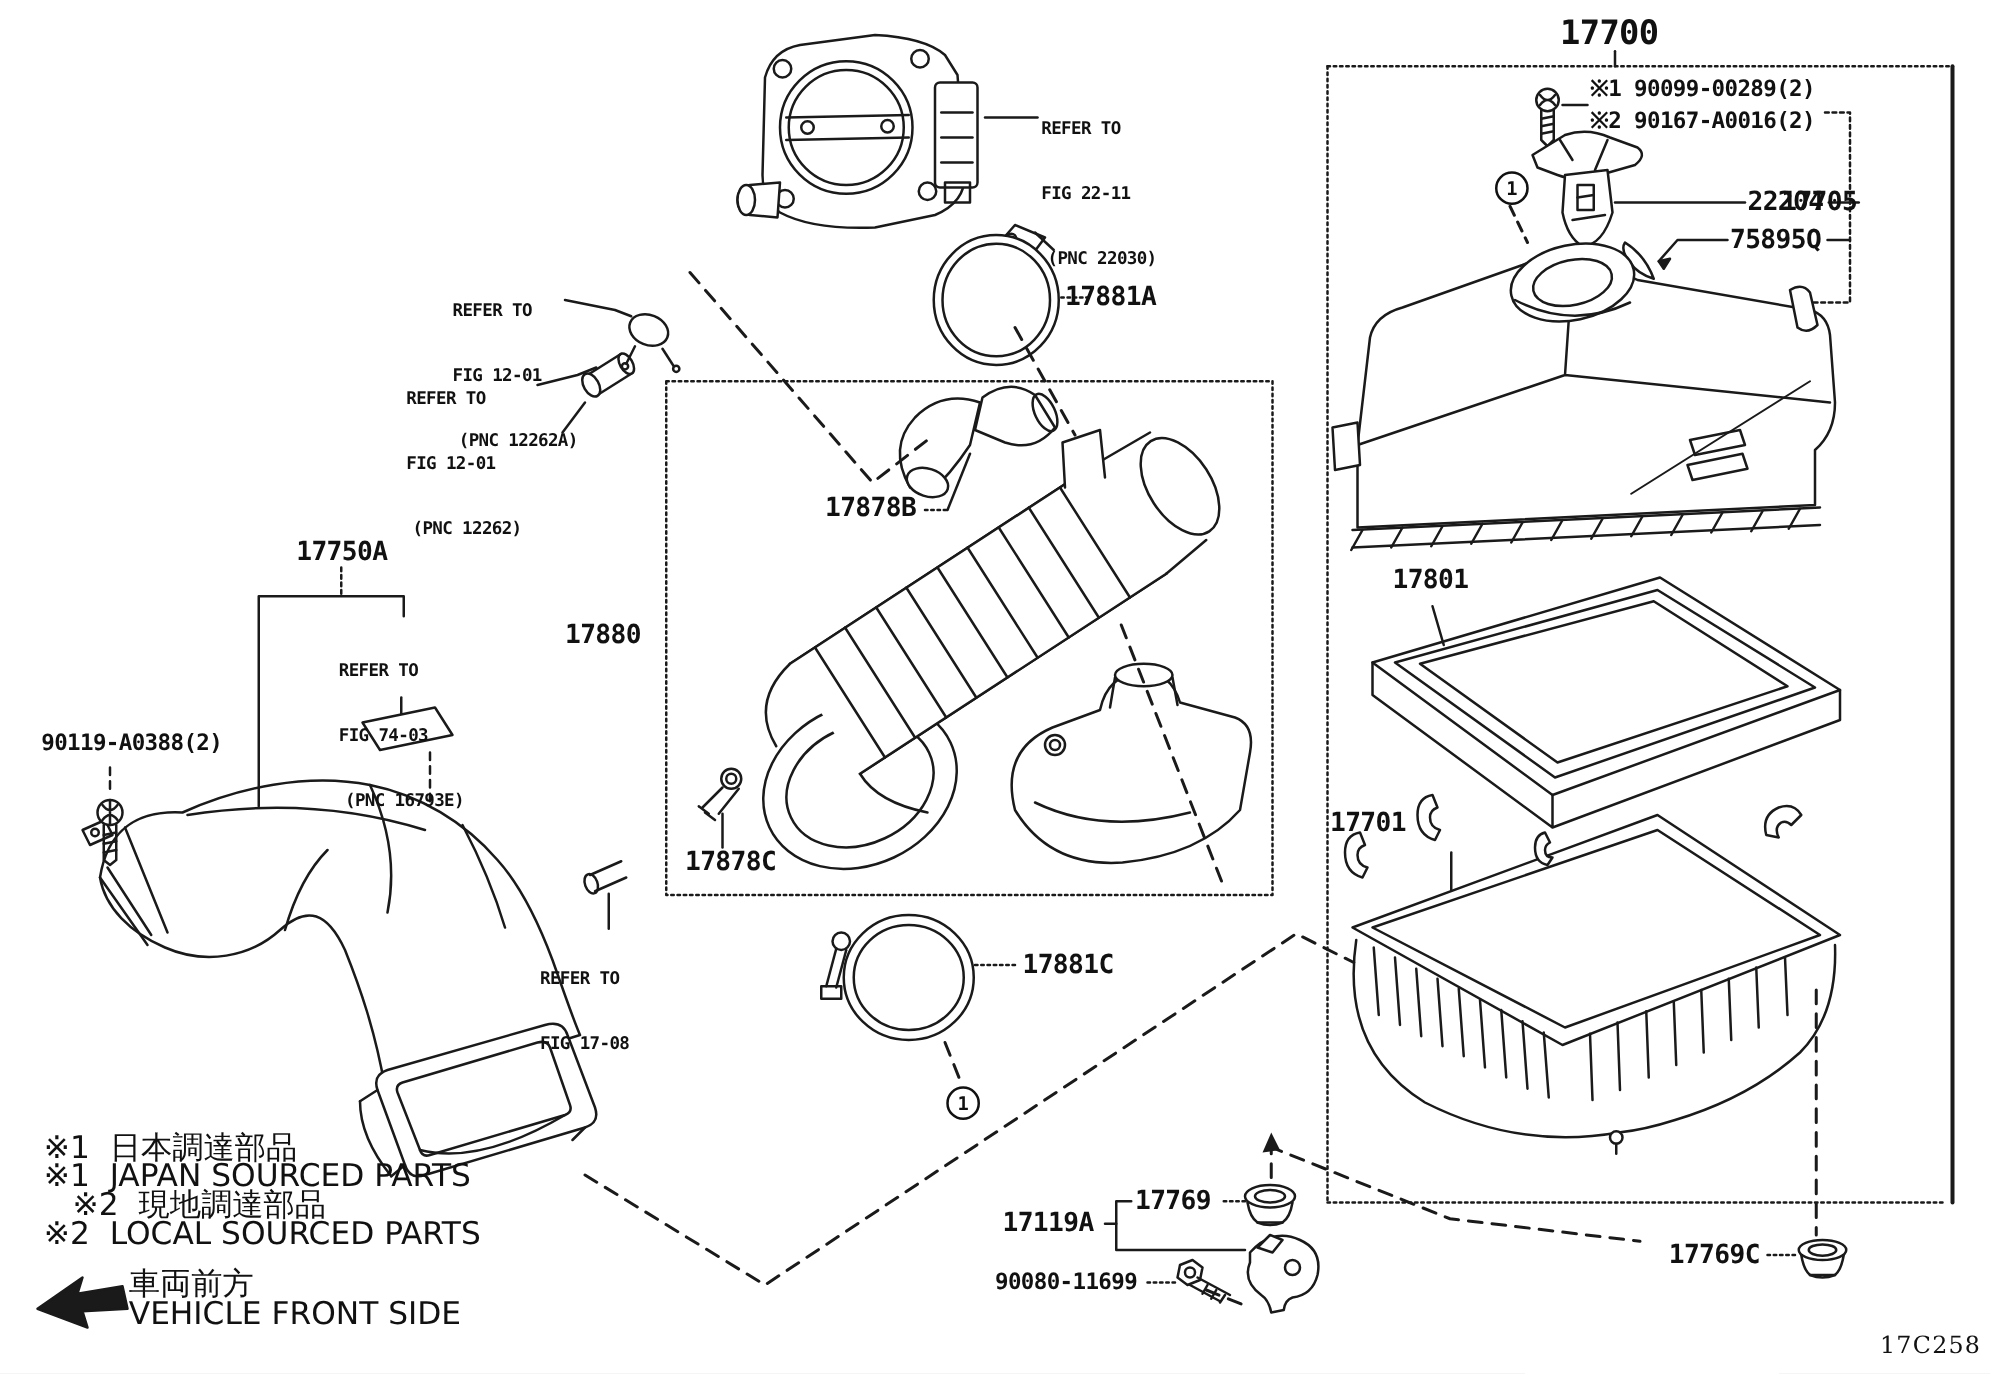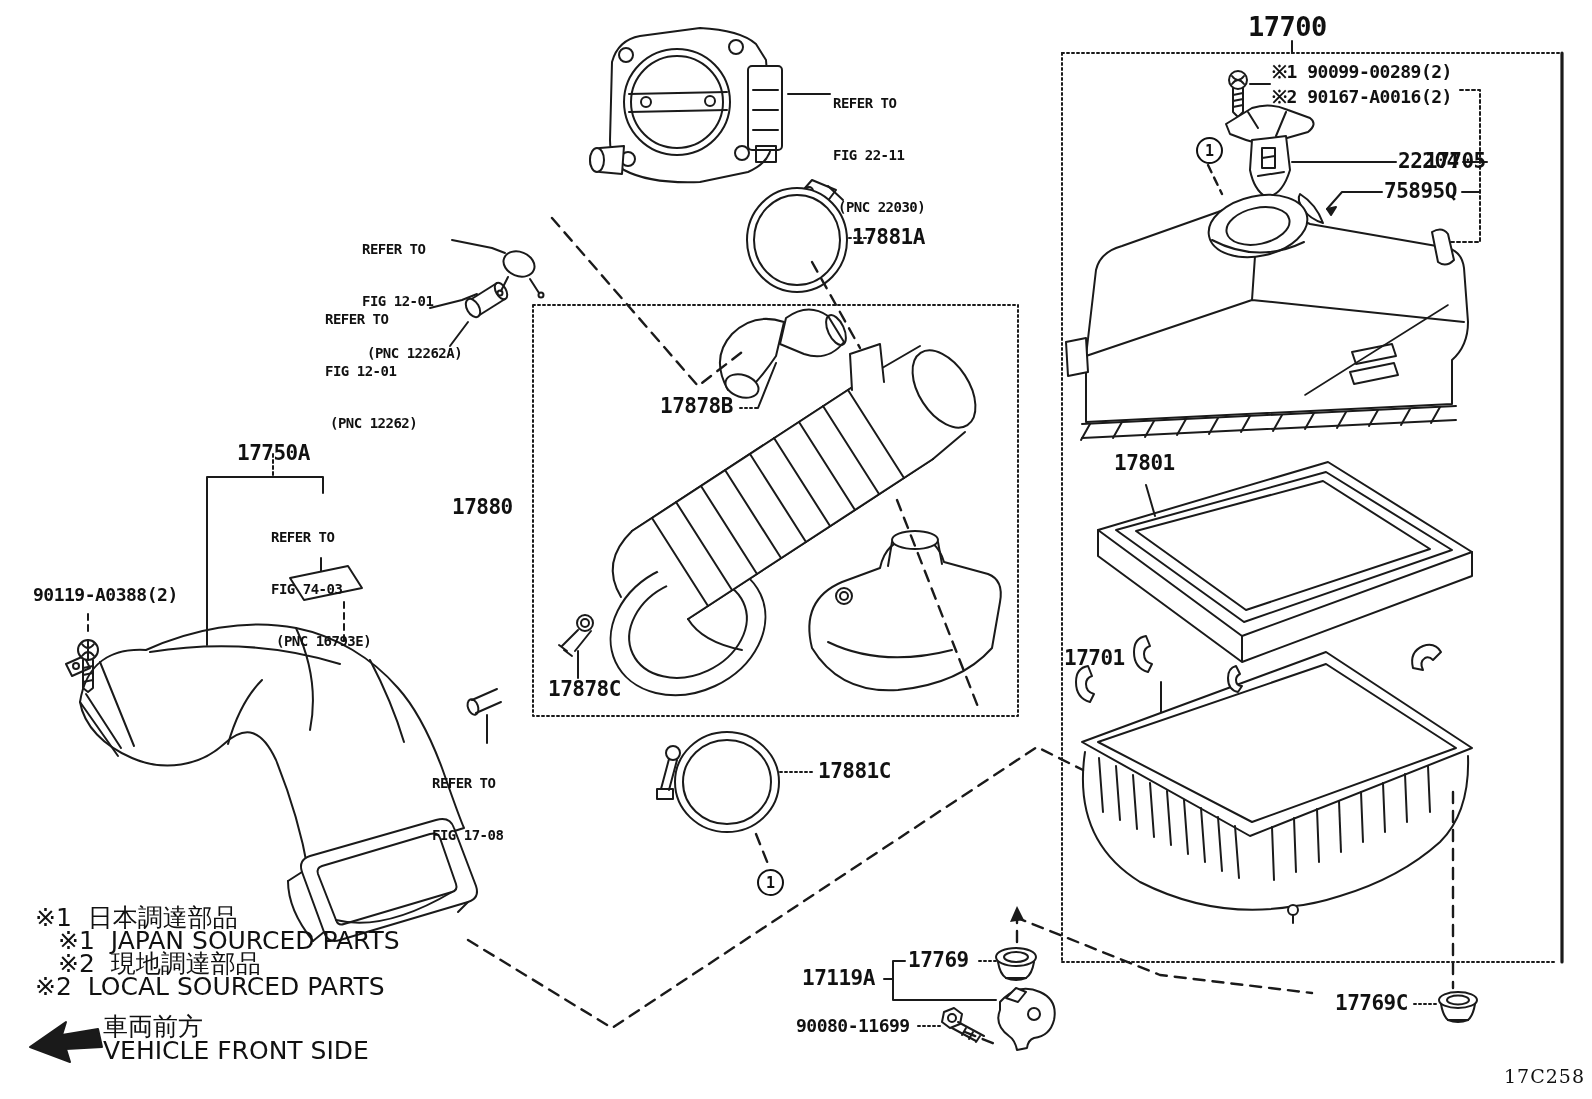--- a/index.html
+++ b/index.html
@@ -340,21 +340,21 @@
 <div class="lbl pn" style="left:1064px;top:647px;">17701</div>
 <div class="lbl pn" style="left:1335px;top:992px;">17769C</div>
 <div class="lbl pn" style="left:908px;top:949px;">17769</div>
 <div class="lbl pn" style="left:802px;top:967px;">17119A</div>
 <div class="lbl pn-sm" style="left:796px;top:1016px;">90080-11699</div>
 <div class="lbl pn" style="left:452px;top:496px;">17880</div>
 <div class="lbl pn" style="left:660px;top:395px;">17878B</div>
 <div class="lbl pn" style="left:548px;top:678px;">17878C</div>
 <div class="lbl pn" style="left:852px;top:226px;">17881A</div>
 <div class="lbl pn" style="left:818px;top:760px;">17881C</div>
-<div class="lbl pn" style="left:237px;top:442px;">17750A</div>
+<div class="lbl pn" style="left:237px;top:430px;">17750A</div>
 <div class="lbl pn-sm" style="left:33px;top:585px;">90119-A0388(2)</div>
 
 <div class="lbl ref" style="left:833px;top:60px;">
   <div>REFER TO</div>
   <div>FIG 22-11</div>
   <div class="ind">(PNC 22030)</div>
 </div>
 <div class="lbl ref" style="left:362px;top:206px;">
   <div>REFER TO</div>
   <div>FIG 12-01</div>
@@ -369,21 +369,21 @@
   <div>REFER TO</div>
   <div>FIG 74-03</div>
   <div class="ind">(PNC 16793E)</div>
 </div>
 <div class="lbl ref" style="left:432px;top:740px;">
   <div>REFER TO</div>
   <div>FIG 17-08</div>
 </div>
 
 <div class="lbl legend" style="left:35px;top:903px;">※1  日本調達部品</div>
-<div class="lbl legend" style="left:35px;top:926px;margin-left:23px;">※1  JAPAN SOURCED PARTS</div>
+<div class="lbl legend" style="left:35px;top:926px;">※1  JAPAN SOURCED PARTS</div>
 <div class="lbl legend" style="left:48px;top:949px;margin-left:10px;">※2  現地調達部品</div>
 <div class="lbl legend" style="left:35px;top:972px;">※2  LOCAL SOURCED PARTS</div>
 
 <div class="lbl legend" style="left:103px;top:1012px;">車両前方</div>
 <div class="lbl legend" style="left:103px;top:1036px;">VEHICLE FRONT SIDE</div>
 
 <div class="lbl code" style="left:1504px;top:1066px;">17C258</div>
 
 <div class="c1" style="left:1196px;top:137px;">1</div>
 <div class="c1" style="left:757px;top:869px;">1</div>

